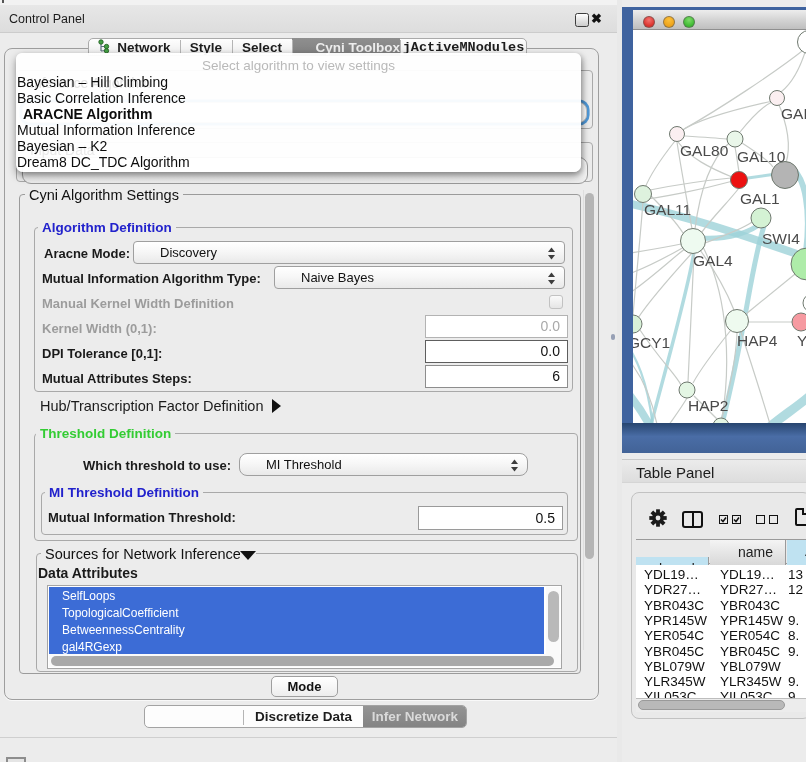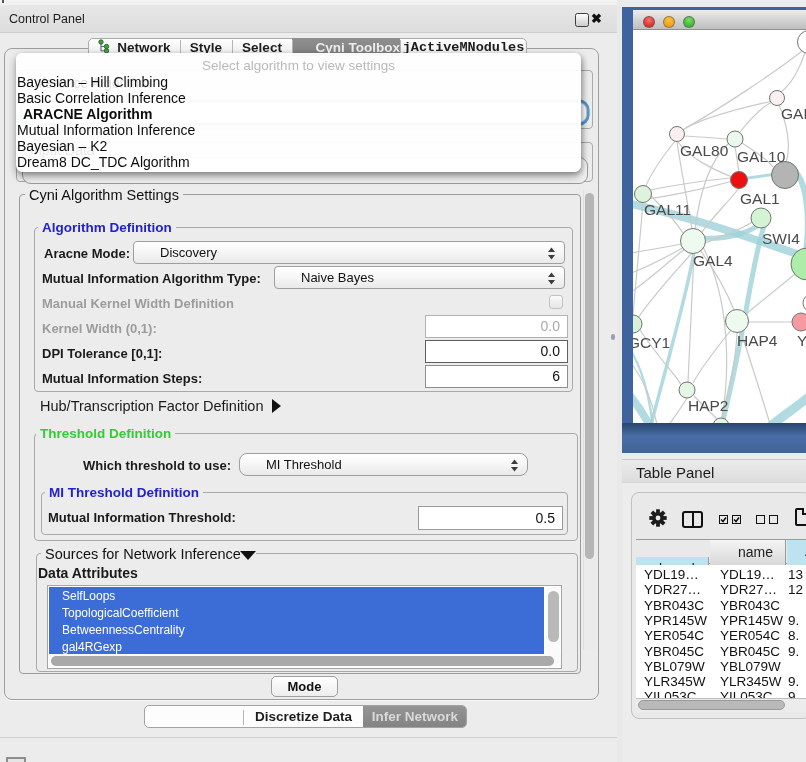--- a/index.html
+++ b/index.html
@@ -61,21 +61,21 @@
       <path d="M4.5 0.5 L8 5 L1 5 Z" fill="#3d3d3d"></path>
       <path d="M4.5 12.5 L8 8 L1 8 Z" fill="#3d3d3d"></path>
     </svg>
   </div>
 <div class="lbl" style="left:42px;top:296px;color:#9c9c9c;">Manual Kernel Width Definition</div>
 <div class="abs" style="left:549px;top:295px;width:14px;height:14px;border:1px solid #c2c2c2;border-radius:3px;background:linear-gradient(#fafafa,#e5e5e5);"></div>
 <div class="lbl" style="left:42px;top:321px;color:#9c9c9c;">Kernel Width (0,1):</div>
 <div class="tfield" style="left:425px;top:315px;width:143px;height:23px;border:1px solid #b3b3b3;color:#a9a9a9;line-height:21px;">0.0</div>
 <div class="lbl" style="left:42px;top:346px;">DPI Tolerance [0,1]:</div>
 <div class="tfield" style="left:425px;top:340px;width:143px;height:23px;border:1px solid #5e5e5e;line-height:21px;">0.0</div>
-<div class="lbl" style="left:42px;top:371px;">Mutual Information Steps:</div>
+<div class="lbl" style="left:42px;top:371px;">Mutual Attributes Steps:</div>
 <div class="tfield" style="left:425px;top:365px;width:143px;height:23px;border:1px solid #8d8d8d;line-height:21px;">6</div>
 <div class="abs" style="left:40px;top:398px;font-size:14.5px;color:#1a1a1a;">Hub/Transcription Factor Definition</div>
 <div class="abs" style="left:272px;top:399px;width:0;height:0;border-left:9px solid #111;border-top:7px solid transparent;border-bottom:7px solid transparent;"></div>
 <div class="grp" style="left:34px;top:433px;width:544px;height:108px;"></div>
 <div class="gtitle" style="left:36px;top:427px;color:#33cc33;font-weight:bold;font-size:13.5px;">Threshold Definition</div>
 <div class="lbl" style="left:83px;top:458px;">Which threshold to use:</div>
 <div class="combo" style="left:239px;top:453px;width:289px;height:23px;border-radius:8px;">
     <span class="ctext">MI Threshold</span>
     <svg style="position:absolute;right:8px;top:5px;" width="9" height="13" viewBox="0 0 9 13">
       <path d="M4.5 0.5 L8 5 L1 5 Z" fill="#3d3d3d"></path>

